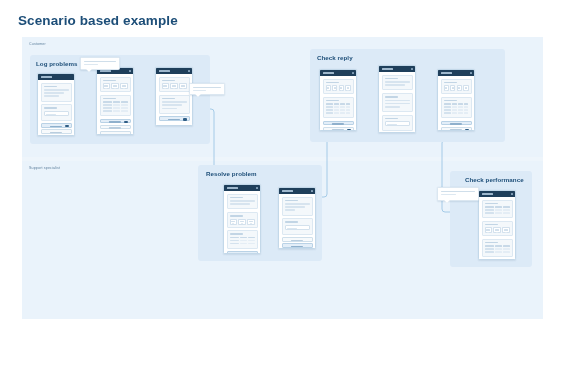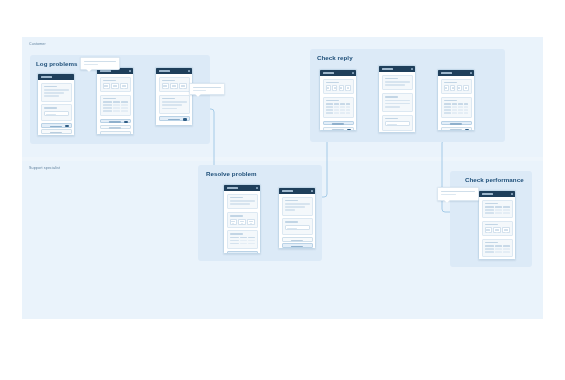--- a/index.html
+++ b/index.html
@@ -125,20 +125,21 @@
     position:absolute;width:0;height:0;border-left:3px solid transparent;
     border-right:3px solid transparent;border-top:3.5px solid #ffffff;
     filter:drop-shadow(0 0.5px 0.4px rgba(40,80,120,.10));
   }
 </style>
 </head>
 <body>
 
 <div class="page">
 
+  <div class="page-title">Scenario based example</div>
 
   <div class="canvas">
 
     <div class="lane" style="top:0;height:120px;"></div>
     <div class="lane-label" style="left:7px;top:5px;">Customer</div>
 
     <div class="lane" style="top:124px;height:158px;"></div>
     <div class="lane-label" style="left:7px;top:129px;">Support specialist</div>
 
     <svg class="wires" viewBox="0 0 521 282">

